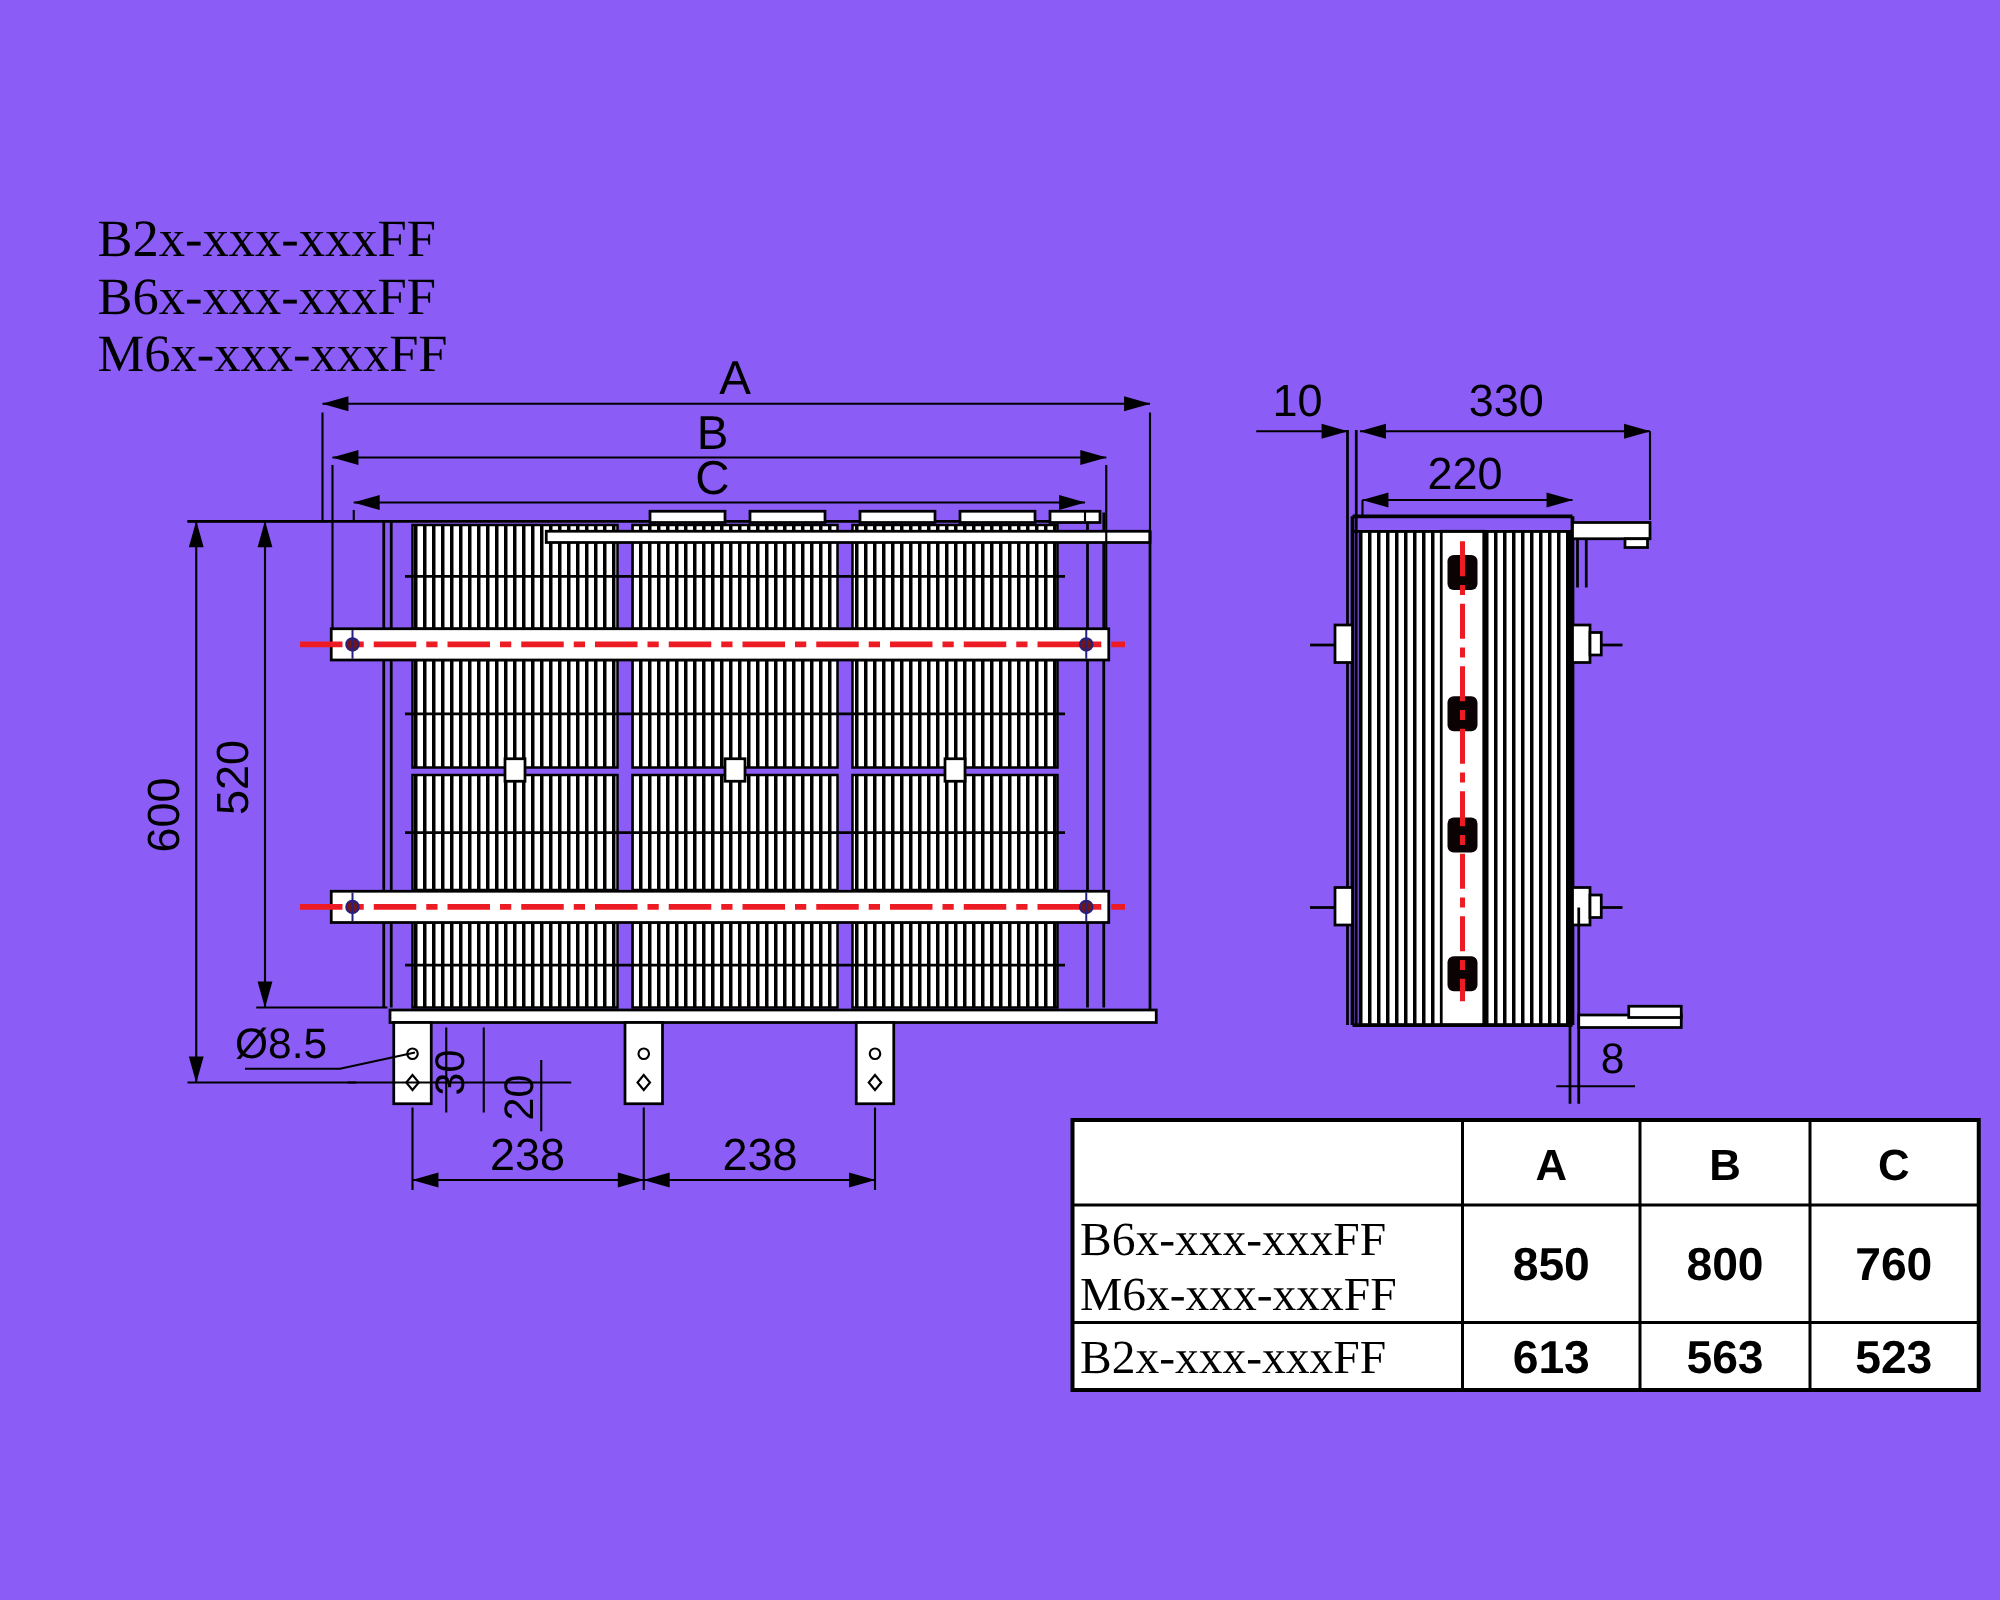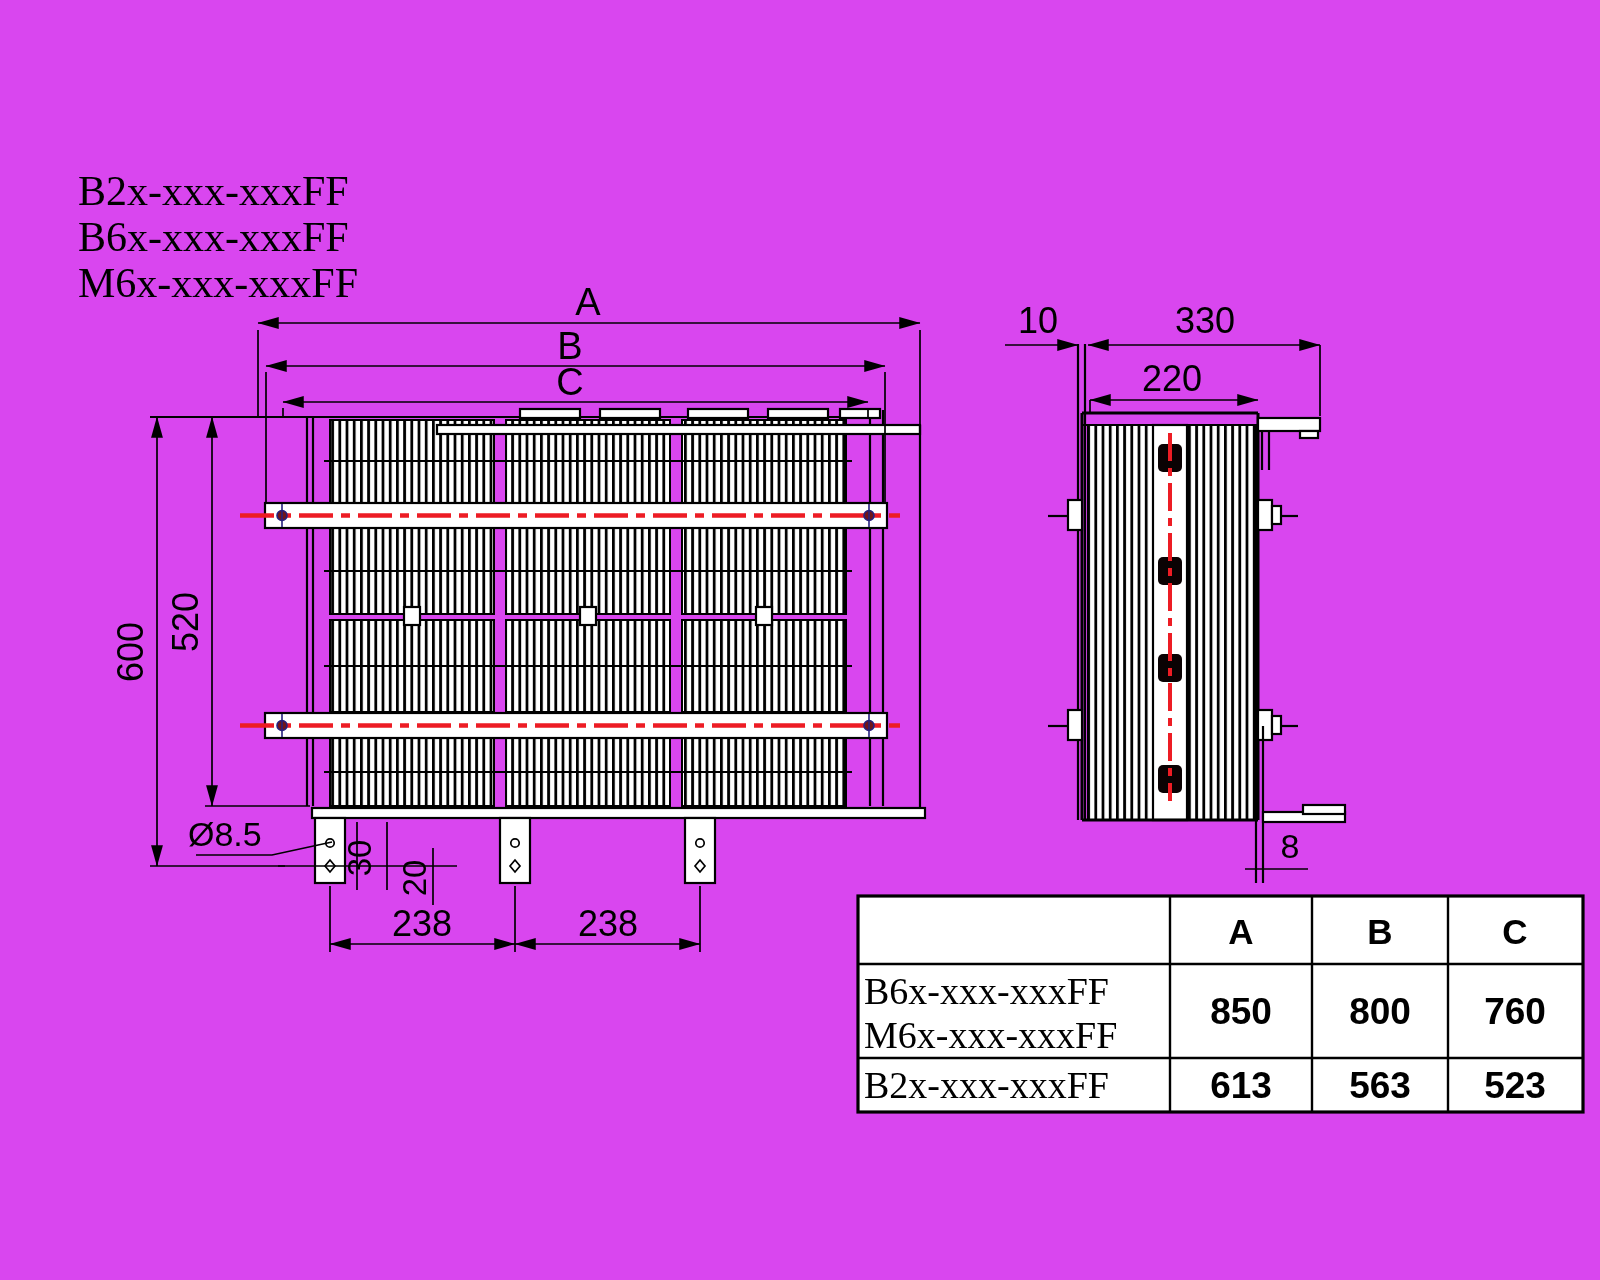--- a/index.html
+++ b/index.html
@@ -1,16 +1,16 @@
 <!DOCTYPE html>
 <html><head>
 <meta charset="utf-8">
 <style>
   html,body{margin:0;padding:0;background:#fff;}
-  .page{position:relative;width:1600px;height:1280px;background:#d946ef;overflow:hidden;}
+  .page{position:relative;width:1600px;height:1280px;background:#8b5cf6;overflow:hidden;}
   svg{display:block;}
   .ln{stroke:#000;stroke-width:2.2;fill:none;}
   .lt{stroke:#000;stroke-width:1.7;fill:none;}
   .lb{stroke:#000;stroke-width:3;fill:none;}
   .wf{fill:#fff;stroke:#000;stroke-width:2.2;}
   .fin{fill:url(#fins);stroke:#000;stroke-width:2;}
   .cl{stroke:#ed1c24;stroke-width:4.5;fill:none;stroke-dasharray:34 8 9 8;}
   .clv{stroke:#ed1c24;stroke-width:4;fill:none;stroke-dasharray:28 7 8 7;}
   .t{font-family:"Liberation Sans",sans-serif;fill:#000;}
   .ts{font-family:"Liberation Serif",serif;fill:#000;}

